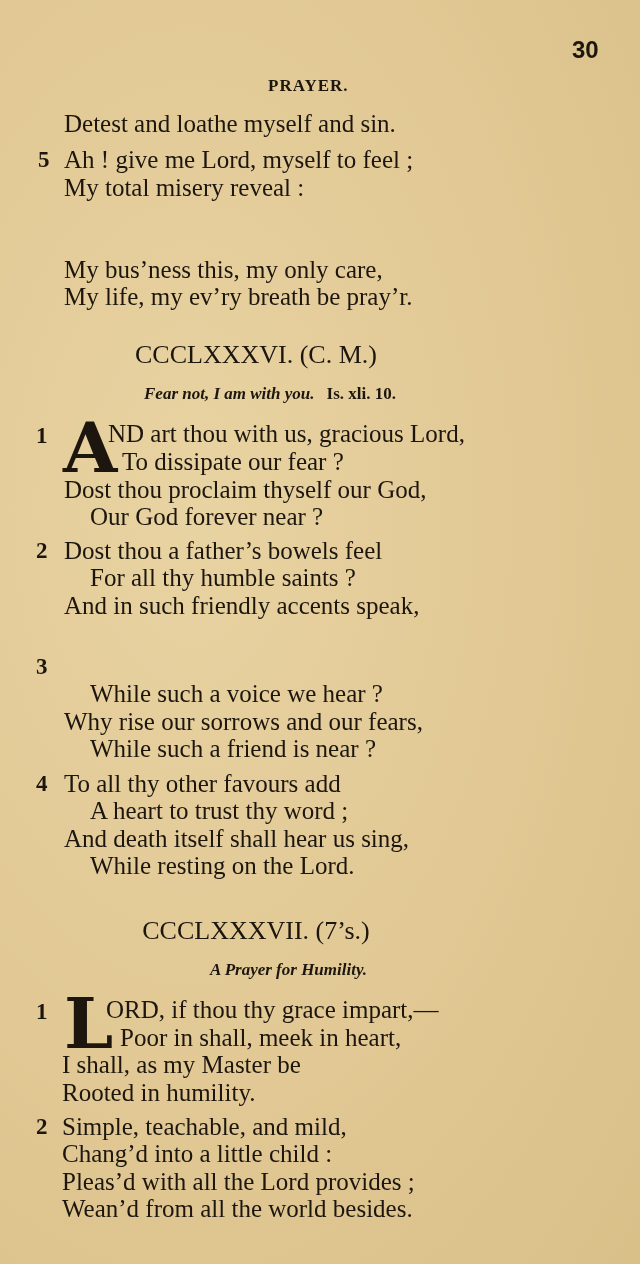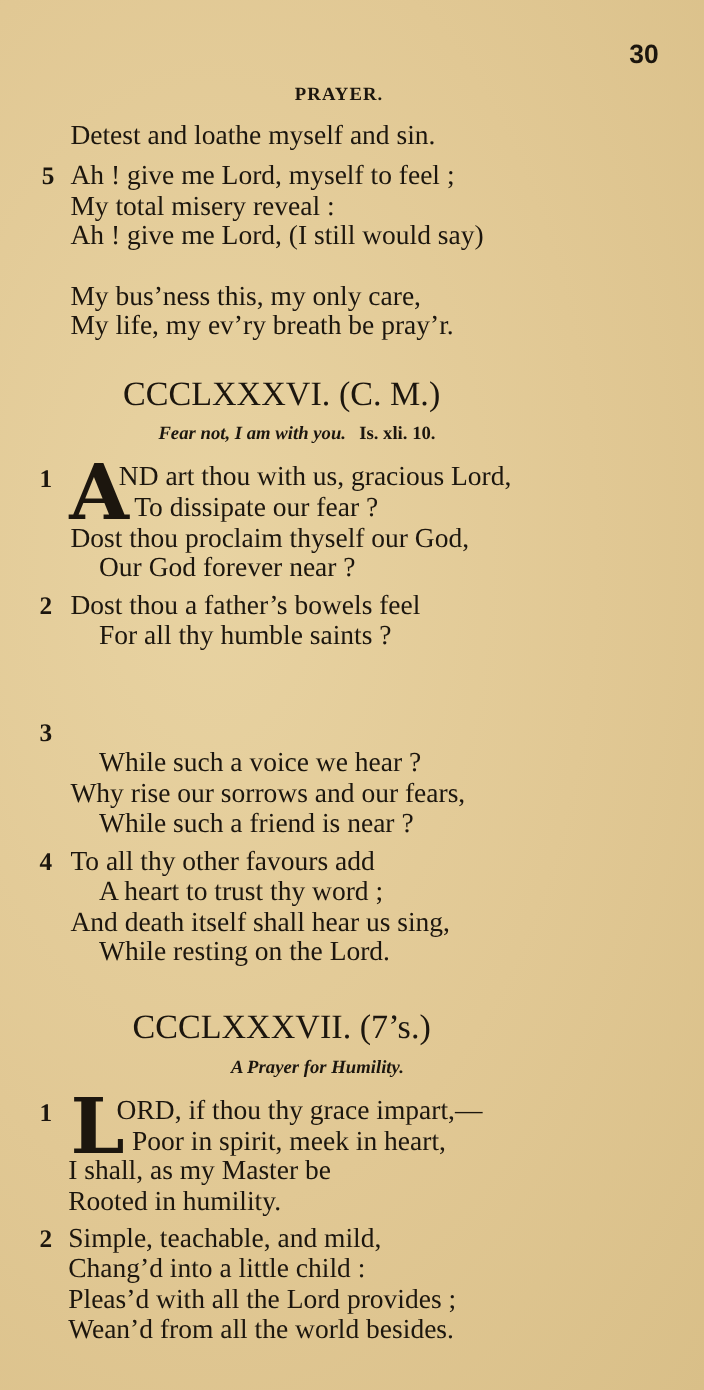--- a/index.html
+++ b/index.html
@@ -23,21 +23,21 @@
       position: absolute; left: 572px; top: 0px;
       font-size: 24px; font-weight: bold; font-family: "Liberation Sans", sans-serif;
     }
     .line {
       position: absolute; white-space: nowrap; font-size: 25px; line-height: 28px;
     }
     .vnum {
       position: absolute; font-size: 23px; font-weight: bold; line-height: 28px;
     }
     .hymn-title {
-      position: absolute; width: 512px; text-align: center; font-size: 31px; left: 0;
+      position: absolute; width: 512px; text-align: center; font-size: 26px; left: 0;
     }
     .subtitle {
       position: absolute; white-space: nowrap; font-size: 17px; font-style: italic; font-weight: bold;
     }
     .ref { font-style: normal; font-weight: bold; margin-left: 12px; }
     .dropcap {
       position: absolute; font-size: 70px; line-height: 60px; font-weight: bold;
       font-family: "DejaVu Serif", serif;
     }
   </style>
@@ -48,58 +48,58 @@
   <div class="running-head">
     <span class="running-title">PRAYER.</span>
     <span class="page-number">30</span>
   </div>
 
   <div class="line" style="left:64px;top:110px">Detest and loathe myself and sin.</div>
 
   <div class="vnum" style="left:38px;top:146px">5</div>
   <div class="line" style="left:64px;top:146px">Ah ! give me Lord, myself to feel ;</div>
   <div class="line" style="left:64px;top:174px">My total misery reveal :</div>
-  <div class="line" style="left:64px;top:201px">Ah ! give me Lord, (I still would say)</div>
   <div class="line" style="left:64px;top:256px">My bus’ness this, my only care,</div>
   <div class="line" style="left:64px;top:283px">My life, my ev’ry breath be pray’r.</div>
 
   <div class="hymn-title" style="top:340px">CCCLXXXVI. (C. M.)</div>
   <div class="subtitle" style="left:144px;top:384px">
     <span>Fear not, I am with you.</span><span class="ref">Is. xli. 10.</span>
   </div>
 
   <div class="vnum" style="left:36px;top:422px">1</div>
   <div class="dropcap" style="left:63px;top:418px">A</div>
   <div class="line" style="left:108px;top:420px">ND art thou with us, gracious Lord,</div>
   <div class="line" style="left:122px;top:448px">To dissipate our fear ?</div>
   <div class="line" style="left:64px;top:476px">Dost thou proclaim thyself our God,</div>
   <div class="line" style="left:90px;top:503px">Our God forever near ?</div>
 
   <div class="vnum" style="left:36px;top:537px">2</div>
   <div class="line" style="left:64px;top:537px">Dost thou a father’s bowels feel</div>
   <div class="line" style="left:90px;top:564px">For all thy humble saints ?</div>
+  <div class="line" style="left:64px;top:592px">And in such friendly accents speak,</div>
 
   <div class="vnum" style="left:36px;top:653px">3</div>
   <div class="line" style="left:90px;top:680px">While such a voice we hear ?</div>
   <div class="line" style="left:64px;top:708px">Why rise our sorrows and our fears,</div>
   <div class="line" style="left:90px;top:735px">While such a friend is near ?</div>
 
   <div class="vnum" style="left:36px;top:770px">4</div>
   <div class="line" style="left:64px;top:770px">To all thy other favours add</div>
   <div class="line" style="left:90px;top:797px">A heart to trust thy word ;</div>
   <div class="line" style="left:64px;top:825px">And death itself shall hear us sing,</div>
   <div class="line" style="left:90px;top:852px">While resting on the Lord.</div>
 
   <div class="hymn-title" style="top:916px">CCCLXXXVII. (7’s.)</div>
   <div class="subtitle" style="left:210px;top:960px">A Prayer for Humility.</div>
 
   <div class="vnum" style="left:36px;top:998px">1</div>
   <div class="dropcap" style="left:64px;top:994px">L</div>
   <div class="line" style="left:106px;top:996px">ORD, if thou thy grace impart,—</div>
-  <div class="line" style="left:120px;top:1024px">Poor in spirit, meek in heart,</div>
+  <div class="line" style="left:120px;top:1024px">Poor in shall, meek in heart,</div>
   <div class="line" style="left:62px;top:1051px">I shall, as my Master be</div>
   <div class="line" style="left:62px;top:1079px">Rooted in humility.</div>
 
   <div class="vnum" style="left:36px;top:1113px">2</div>
   <div class="line" style="left:62px;top:1113px">Simple, teachable, and mild,</div>
   <div class="line" style="left:62px;top:1140px">Chang’d into a little child :</div>
   <div class="line" style="left:62px;top:1168px">Pleas’d with all the Lord provides ;</div>
   <div class="line" style="left:62px;top:1195px">Wean’d from all the world besides.</div>
 </div>
 

